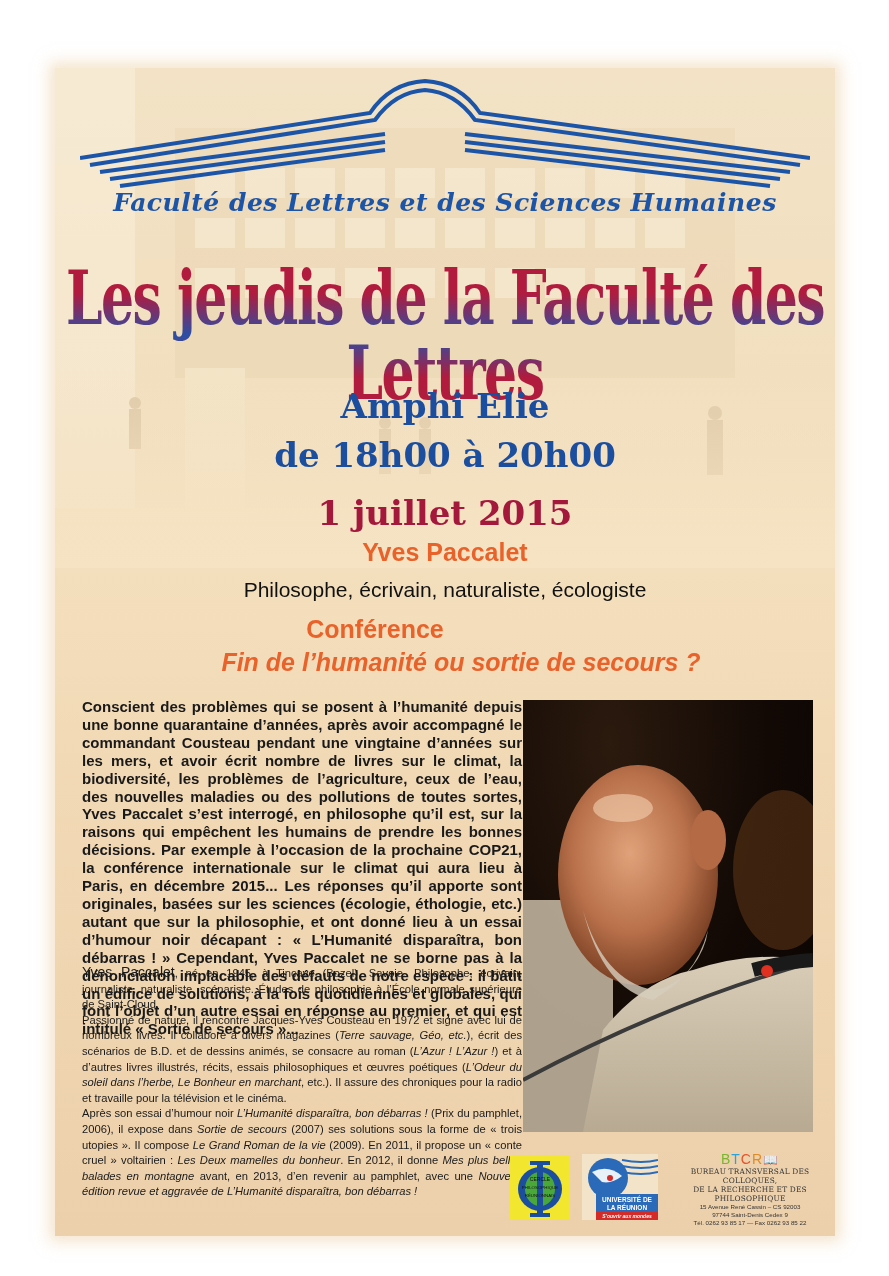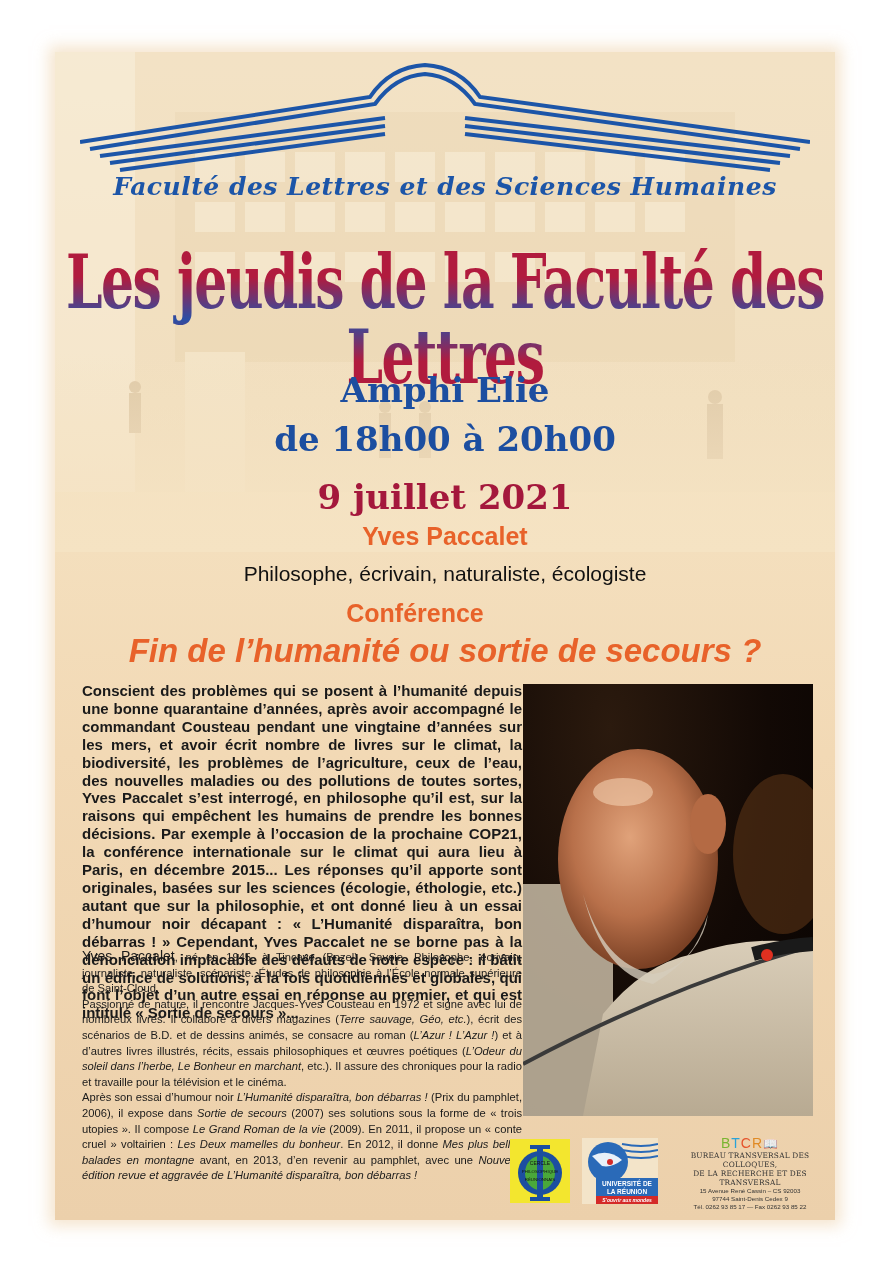--- a/index.html
+++ b/index.html
@@ -1,19 +1,19 @@
 <!DOCTYPE html>
 <html><head>
   <meta charset="utf-8">
   <style>
     html, body { margin: 0; padding: 0; background: #ffffff; }
     body { width: 889px; height: 1276px; position: relative; overflow: hidden; font-family: "Liberation Sans", sans-serif; }
 
     .poster {
-      position: absolute; left: 55px; top: 52px; width: 780px; height: 1168px;
+      position: absolute; left: 55px; top: 68px; width: 780px; height: 1168px;
       background: linear-gradient(180deg, #f8ebd2 0%, #f5e3c3 30%, #f2d9b5 60%, #ecd0ab 100%);
       box-shadow: 0 0 14px 6px rgba(236, 208, 168, 0.55);
       overflow: hidden;
     }
     .bg-building { position: absolute; left: 0; top: 0; width: 780px; height: 440px; opacity: 0.55; }
     .bg-fade { position: absolute; left: 0; top: 300px; width: 780px; height: 200px;
       background: linear-gradient(180deg, rgba(245,227,195,0) 0%, rgba(245,227,195,1) 100%); }
 
     .logo-arch { position: absolute; left: 25px; top: 10px; width: 730px; height: 110px; }
 
@@ -38,23 +38,23 @@
     }
     .venue { top: 318px; color: #1c4ea0; }
     .time { top: 367px; color: #1c4ea0; }
     .date { top: 425px; color: #a4183c; }
 
     .speaker { position: absolute; left: 0; top: 470px; width: 780px; text-align: center;
       font-size: 25px; font-weight: bold; color: #e8622a; }
     .roles { position: absolute; left: 0; top: 510px; width: 780px; text-align: center;
       font-size: 21px; color: #111; }
     .conf-label { position: absolute; left: 0; top: 547px; width: 640px; text-align: center;
-      font-size: 25px; font-weight: bold; color: #e8622a; margin-left: 40px; }
+      font-size: 25px; font-weight: bold; color: #e8622a; }
     .conf-title { position: absolute; left: 0; top: 580px; width: 780px; text-align: center;
-      font-size: 33px; font-weight: bold; font-style: italic; color: #e8622a; }
+      font-size: 25px; font-weight: bold; font-style: italic; color: #e8622a; padding-left: 16px; }
 
     .abstract {
       position: absolute; left: 27px; top: 630px; width: 440px;
       font-size: 15px; line-height: 17.9px; font-weight: bold; color: #1a1a1a;
       text-align: justify;
     }
     .bio {
       position: absolute; left: 27px; top: 897px; width: 440px;
       font-size: 11.2px; line-height: 15.6px; color: #1a1a1a; text-align: justify;
     }
@@ -145,21 +145,21 @@
       <path d="M 385 64 L 700 101"></path>
       <path d="M 385 72 L 690 108"></path>
     </g>
   </svg>
 
   <div class="faculty-name">Faculté des Lettres et des Sciences Humaines</div>
   <div class="main-title">Les jeudis de la Faculté des Lettres</div>
 
   <div class="venue">Amphi Elie</div>
   <div class="time">de 18h00 à 20h00</div>
-  <div class="date">9 juillet 2021</div>
+  <div class="date">1 juillet 2015</div>
 
   <div class="speaker">Yves Paccalet</div>
   <div class="roles">Philosophe, écrivain, naturaliste, écologiste</div>
   <div class="conf-label">Conférence</div>
   <div class="conf-title">Fin de l’humanité ou sortie de secours ?</div>
 
   <div class="abstract">Conscient des problèmes qui se posent à l’humanité depuis une bonne quarantaine d’années, après avoir accompagné le commandant Cousteau pendant une vingtaine d’années sur les mers, et avoir écrit nombre de livres sur le climat, la biodiversité, les problèmes de l’agriculture, ceux de l’eau, des nouvelles maladies ou des pollutions de toutes sortes, Yves Paccalet s’est interrogé, en philosophe qu’il est, sur la raisons qui empêchent les humains de prendre les bonnes décisions. Par exemple à l’occasion de la prochaine COP21, la conférence internationale sur le climat qui aura lieu à Paris, en décembre 2015... Les réponses qu’il apporte sont originales, basées sur les sciences (écologie, éthologie, etc.) autant que sur la philosophie, et ont donné lieu à un essai d’humour noir décapant : « L’Humanité disparaîtra, bon débarras ! » Cependant, Yves Paccalet ne se borne pas à la dénonciation implacable des défauts de notre espèce : il bâtit un édifice de solutions, à la fois quotidiennes et globales, qui font l’objet d’un autre essai en réponse au premier, et qui est intitulé « Sortie de secours »...</div>
 
   <div class="bio">
     <p><span class="bio-name">Yves Paccalet</span><span>, né en 1945, à Tincave (Bozel), Savoie. Philosophe, écrivain, journaliste, naturaliste, scénariste. Études de philosophie à l’École normale supérieure de Saint-Cloud.</span></p>
@@ -213,19 +213,19 @@
       <circle cx="28" cy="24" r="3" fill="#d42a28"></circle>
       <rect x="14" y="40" width="62" height="18" fill="#2a6ab8"></rect>
       <text x="45" y="48" font-size="6.5" text-anchor="middle" fill="#fff" font-weight="bold" font-family="Liberation Sans, sans-serif">UNIVERSITÉ DE</text>
       <text x="45" y="56" font-size="6.5" text-anchor="middle" fill="#fff" font-weight="bold" font-family="Liberation Sans, sans-serif">LA RÉUNION</text>
       <rect x="14" y="58" width="62" height="8" fill="#d42a28"></rect>
       <text x="45" y="64" font-size="5" text-anchor="middle" fill="#fff" font-style="italic" font-weight="bold" font-family="Liberation Sans, sans-serif">S’ouvrir aux mondes</text>
     </svg>
     <div class="btcr">
       <div class="btcr-brand"><span class="b1">B</span><span class="b2">T</span><span class="b3">C</span><span class="b4">R</span><span style="color:#5a6ab0;font-size:12px;">📖</span></div>
       <div class="btcr-line1">BUREAU TRANSVERSAL DES COLLOQUES,</div>
-      <div class="btcr-line2">DE LA RECHERCHE ET DES TRANSVERSAL</div>
+      <div class="btcr-line2">DE LA RECHERCHE ET DES PHILOSOPHIQUE</div>
       <div class="btcr-addr">15 Avenue René Cassin – CS 92003</div>
       <div class="btcr-addr">97744 Saint-Denis Cedex 9</div>
       <div class="btcr-addr">Tél. 0262 93 85 17 — Fax 0262 93 85 22</div>
     </div>
   </div>
 </div>
 
 </body></html>

